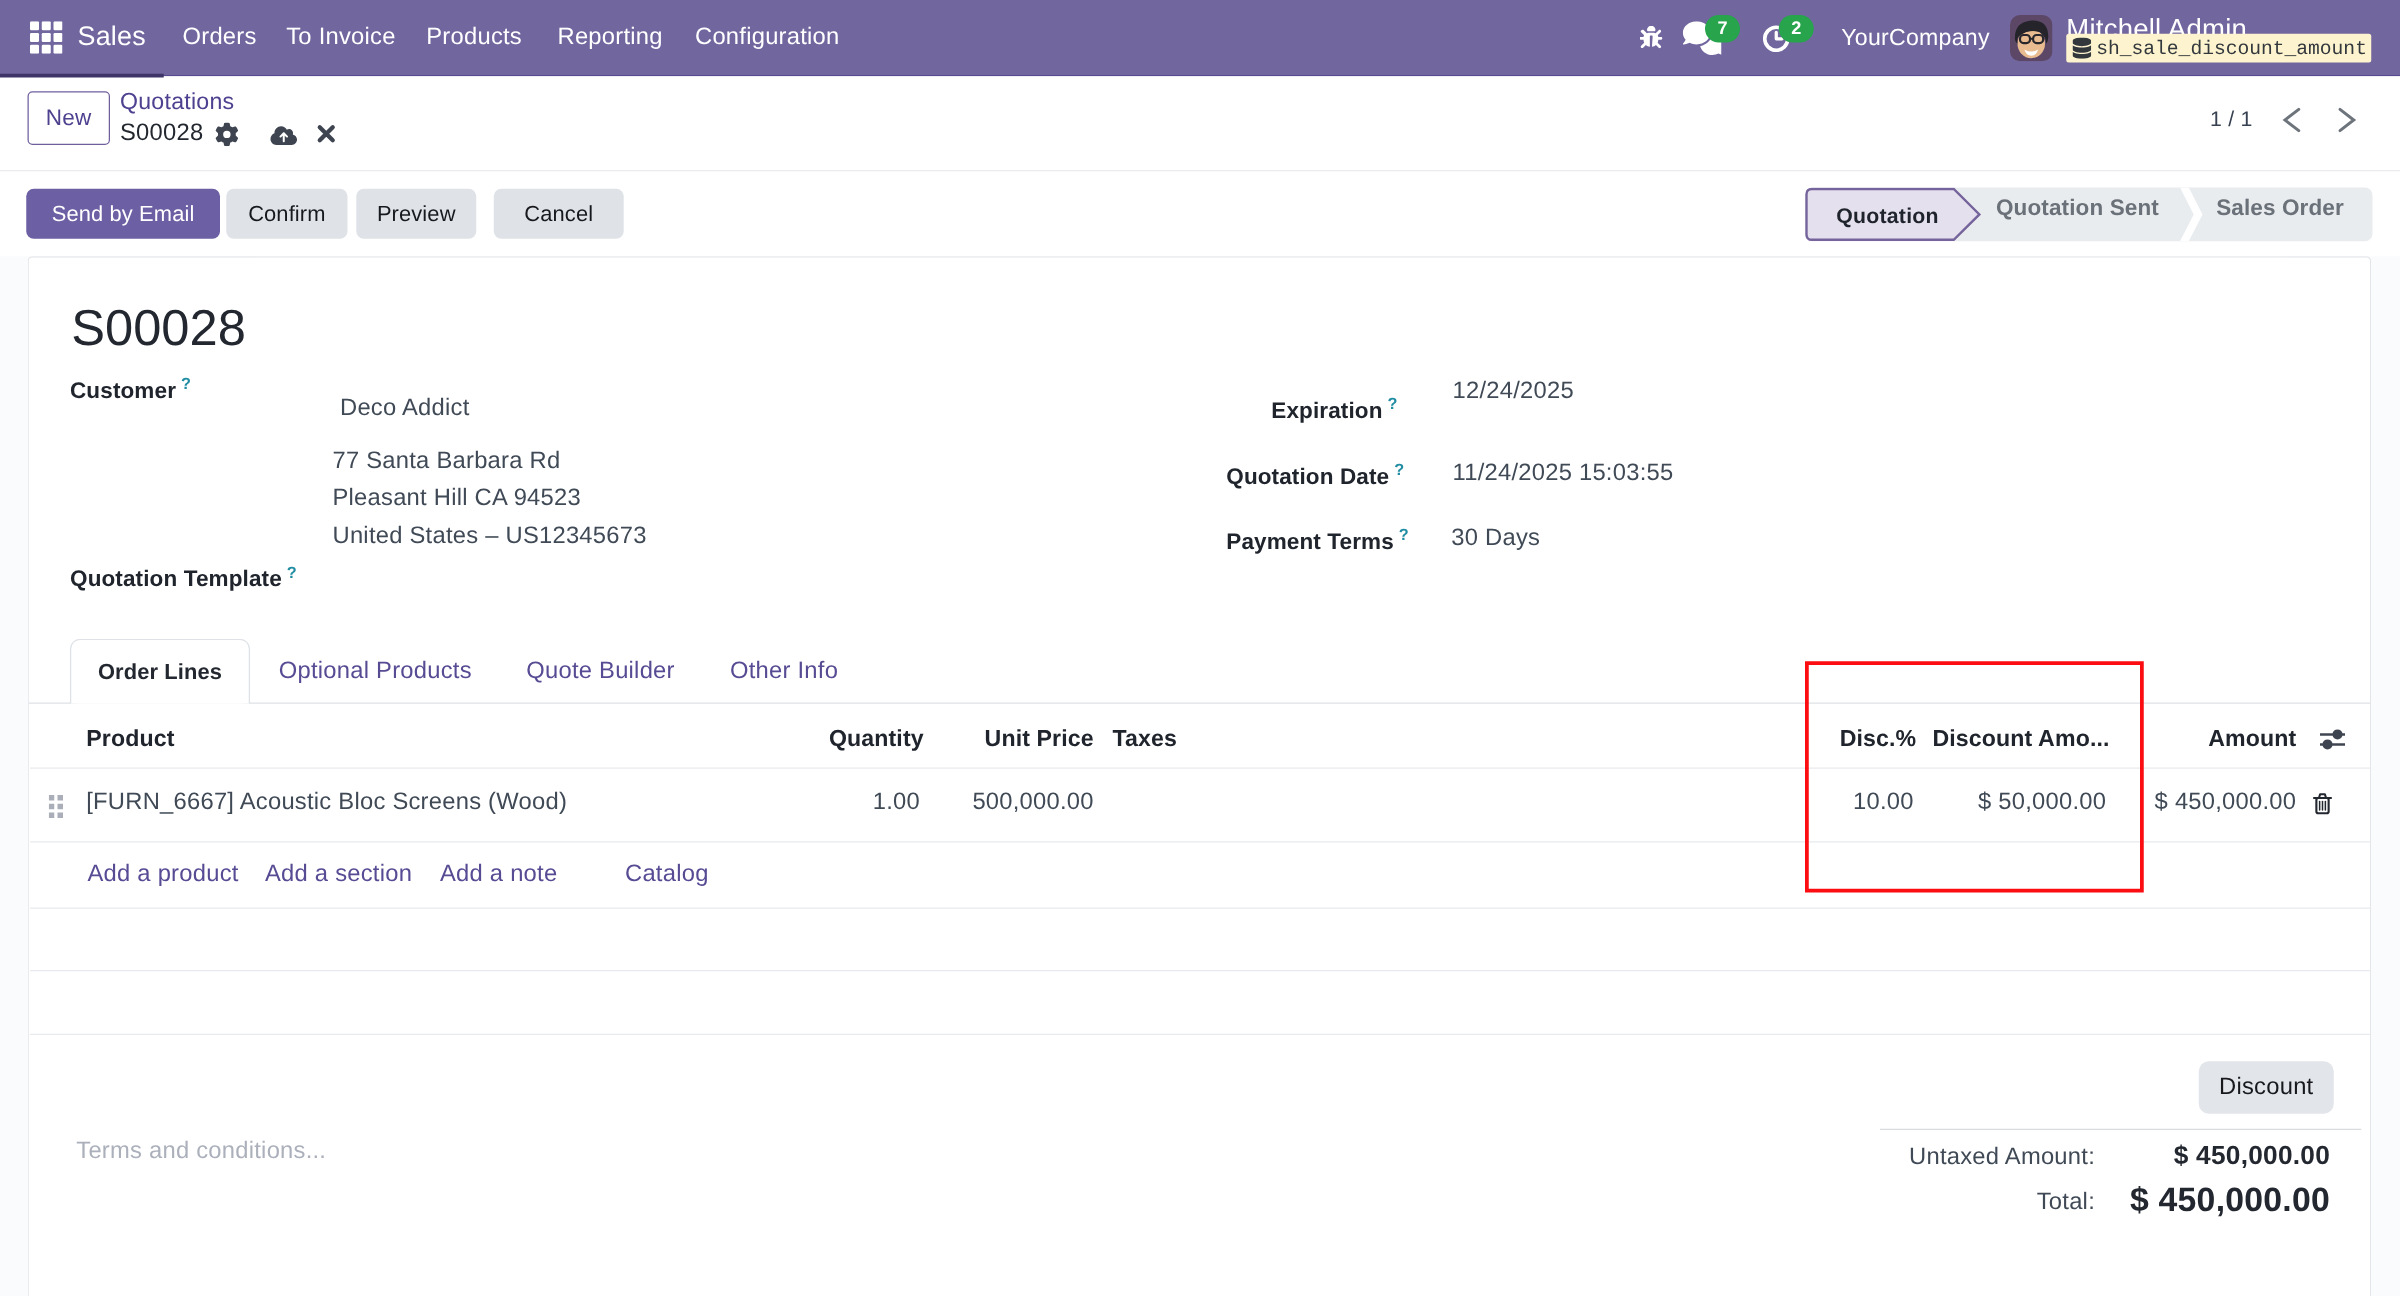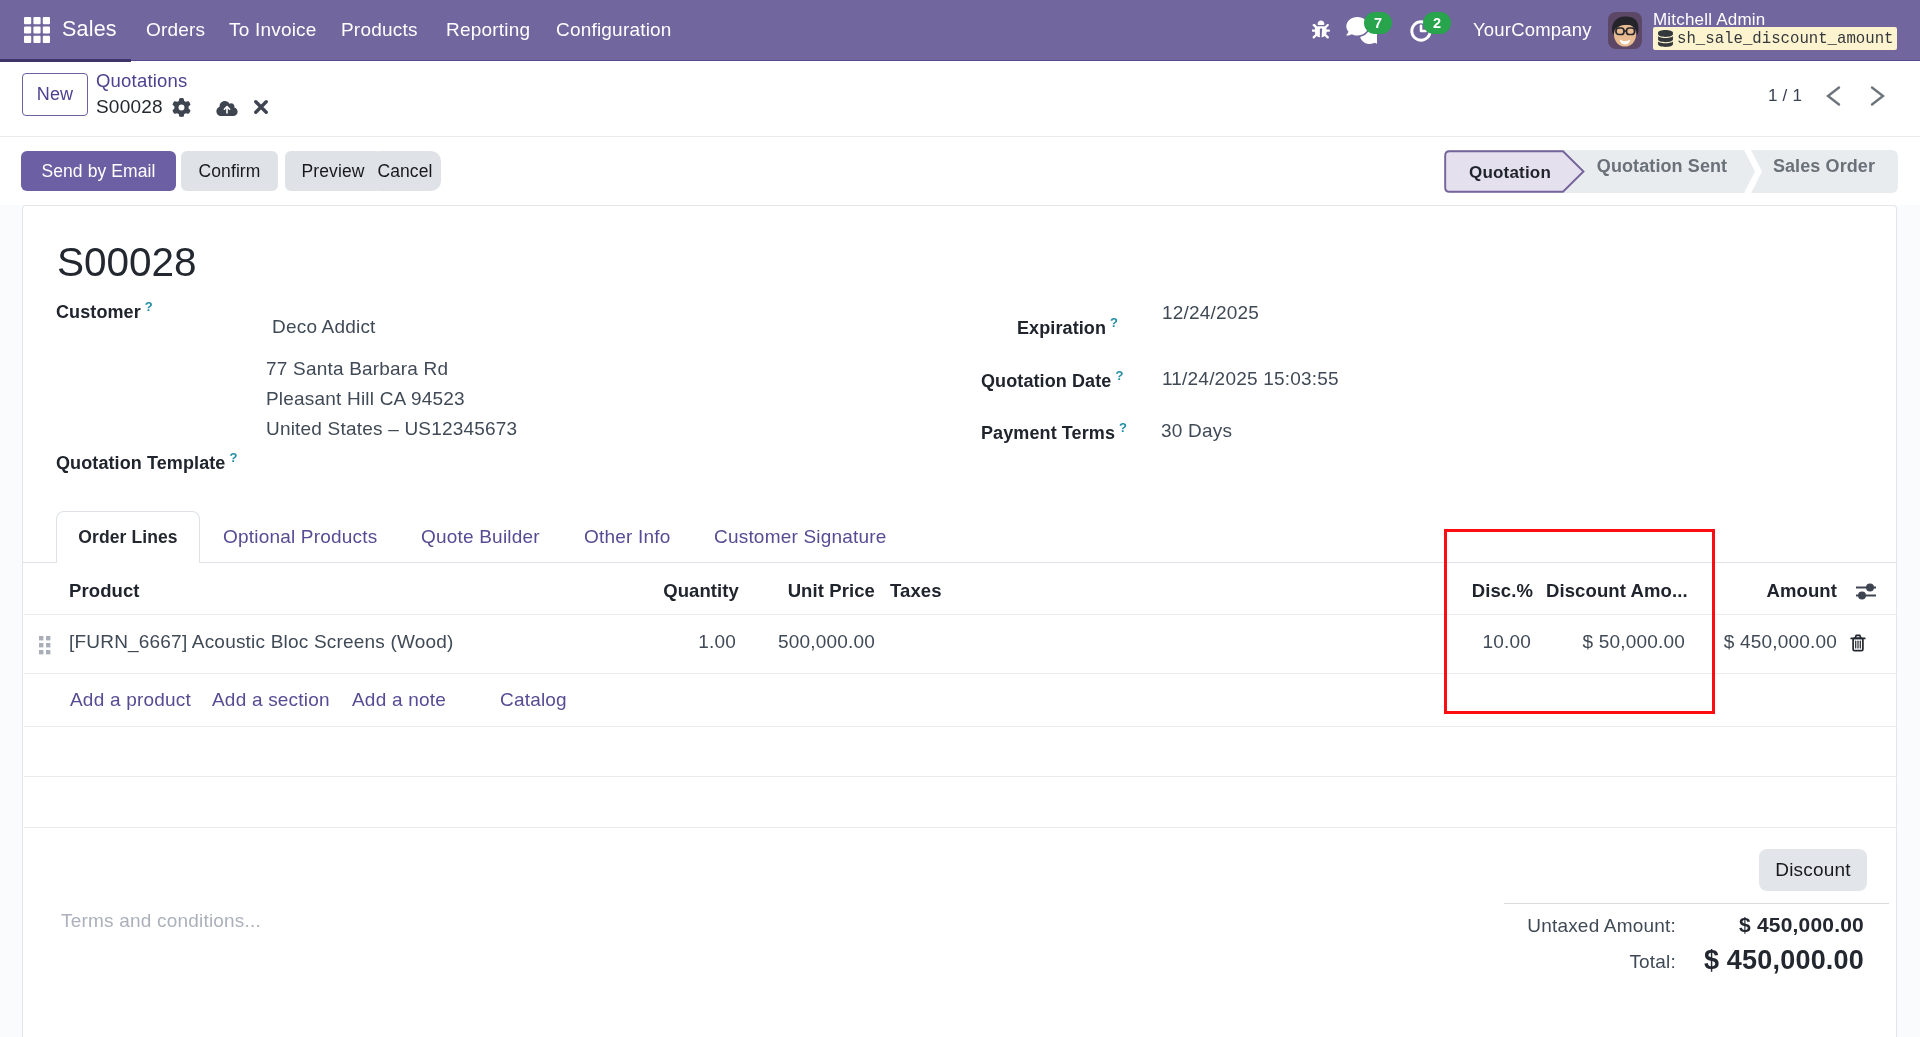--- a/index.html
+++ b/index.html
@@ -103,21 +103,21 @@
   <svg class="abs" style="left:1608px;top:12px" width="34" height="37" viewBox="0 0 34 37">
     <rect width="34" height="37" rx="8" fill="#5c4767"></rect>
     <ellipse cx="17" cy="23" rx="11" ry="11.5" fill="#e9bb90"></ellipse>
     <path d="M4 20 Q3 6 16 4.5 Q30 3.5 30.5 16 Q31 20 29 23 L27.5 15 Q21 11.5 13 13.5 L6.5 17 Q5.5 20 6 23 Q4.5 22 4 20 Z" fill="#24242a"></path>
     <path d="M5 15 Q9 5.5 18 6.5 Q28 7.5 28.5 15 L28 18 L24 13.5 Q16 11 9 15 L5 19 Z" fill="#24242a"></path>
     <rect x="8" y="16" width="8" height="6.5" rx="2.8" fill="none" stroke="#26262c" stroke-width="1.7"></rect>
     <rect x="18.5" y="16" width="8" height="6.5" rx="2.8" fill="none" stroke="#26262c" stroke-width="1.7"></rect>
     <path d="M15.8 19 L18.7 19" stroke="#26262c" stroke-width="1.5"></path>
     <path d="M11.5 27.5 Q17 31 22.5 27.5 Q21 32.5 17 32.5 Q13 32.5 11.5 27.5 Z" fill="#fff"></path>
   </svg>
-  <div class="abs" style="left:1653px;top:10px;color:#fff;font-size:17px;">Mitchell Admin</div>
+  <div class="abs" style="left:1653px;top:10px;color:#fff;font-size:22px;">Mitchell Admin</div>
   <div class="abs" style="left:1653px;top:27px;width:244px;height:23px;background:#fdf4cf;border-radius:2px;">
     <svg class="abs" style="left:5px;top:3px" width="15" height="17" viewBox="0 0 448 512">
         <path fill="#33383d" d="M448 80v48c0 44.2-100.3 80-224 80S0 172.2 0 128V80C0 35.8 100.3 0 224 0S448 35.8 448 80zM393.2 214.7c20.8-7.4 39.9-16.9 54.8-28.6V288c0 44.2-100.3 80-224 80S0 332.2 0 288V186.1c14.9 11.8 34 21.2 54.8 28.6C99.7 230.7 159.5 240 224 240s124.3-9.3 169.2-25.3zM0 346.1c14.9 11.8 34 21.2 54.8 28.6C99.7 390.7 159.5 400 224 400s124.3-9.3 169.2-25.3c20.8-7.4 39.9-16.9 54.8-28.6V432c0 44.2-100.3 80-224 80S0 476.2 0 432V346.1z"></path>
       </svg>
     <span style="position:absolute;left:24px;top:3px;font-family:'Liberation Mono',monospace;font-size:15.7px;color:#33383d;letter-spacing:0;">sh_sale_discount_amount</span>
   </div>
 </div>
 
 <div id="cpanel">
   <div class="btn-new">New</div>
@@ -142,21 +142,21 @@
     </svg>
   <svg class="abs" style="left:1866px;top:24px" width="22" height="22" viewBox="0 0 22 22">
       <path d="M6 2.5 L17 11 L6 19.5" stroke="#6d747c" stroke-width="2.4" fill="none" stroke-linecap="round"></path>
     </svg>
 
   <div class="rule"></div>
 
   <div class="btn btn-primary" style="left:21px;width:155px;">Send by Email</div>
   <div class="btn btn-sec" style="left:181px;width:97px;">Confirm</div>
   <div class="btn btn-sec" style="left:285px;width:96px;">Preview</div>
-  <div class="btn btn-sec" style="left:369px;width:72px;border-radius:10px;">Cancel</div>
+  <div class="btn btn-sec" style="left:395px;width:104px;">Cancel</div>
 
   <div id="statusbar">
     <div class="bgbar"></div>
     <div class="seg" style="left:137px;width:162px;">Quotation Sent</div>
     <div class="seg" style="left:312px;width:136px;">Sales Order</div>
     <svg class="chev" style="left:298px" width="22" height="43" viewBox="0 0 22 43">
         <path d="M2 0 L13 21.5 L2 43 L9 43 L20 21.5 L9 0 Z" fill="#fff"></path>
       </svg>
     <svg class="q-active" width="141" height="43" viewBox="0 0 141 43">
       <path d="M5.5 1.2 L119 1.2 L139.5 21.5 L119 41.8 L5.5 41.8 Q1.2 41.8 1.2 37.5 L1.2 5.5 Q1.2 1.2 5.5 1.2 Z" fill="#e5e0ee" stroke="#75639b" stroke-width="1.9"></path>
@@ -179,21 +179,20 @@
     <div class="lbl" style="left:958px;top:165px;">Quotation Date<span class="hlp">?</span></div>
     <div class="val" style="left:1139px;top:162px;">11/24/2025 15:03:55</div>
     <div class="lbl" style="left:958px;top:217px;">Payment Terms<span class="hlp">?</span></div>
     <div class="val" style="left:1138px;top:214px;">30 Days</div>
 
     <div class="tab-border"></div>
     <div class="tab-active">Order Lines</div>
     <div class="tab" style="left:200px;">Optional Products</div>
     <div class="tab" style="left:398px;">Quote Builder</div>
     <div class="tab" style="left:561px;">Other Info</div>
-    <div class="tab" style="left:691px;">Customer Signature</div>
 
     <div class="th" style="left:46px;top:374px;">Product</div>
     <div class="th" style="left:566px;top:374px;width:150px;text-align:right;">Quantity</div>
     <div class="th" style="left:702px;top:374px;width:150px;text-align:right;">Unit Price</div>
     <div class="th" style="left:867px;top:374px;">Taxes</div>
     <div class="th" style="left:1360px;top:374px;width:150px;text-align:right;">Disc.%</div>
     <div class="th" style="left:1523px;top:374px;">Discount Amo...</div>
     <div class="th" style="left:1664px;top:374px;width:150px;text-align:right;">Amount</div>
     <svg class="abs" style="left:1833px;top:377px" width="20" height="17" viewBox="0 0 20 17">
         <g stroke="#3e4450" stroke-width="2" fill="#3e4450">

